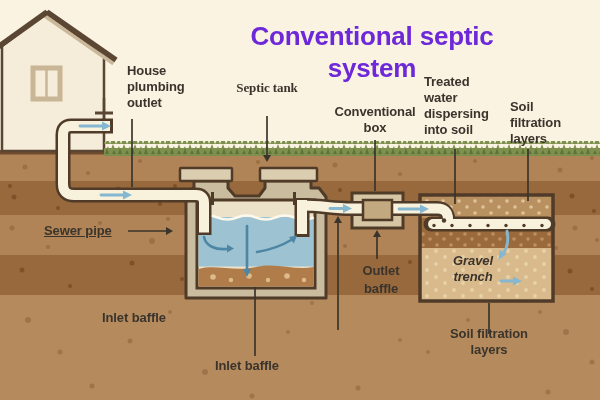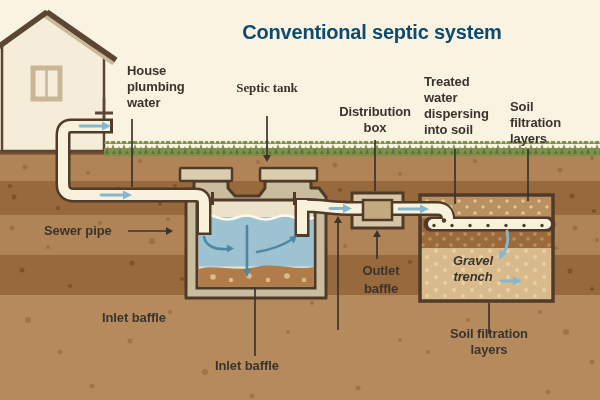--- a/index.html
+++ b/index.html
@@ -1,21 +1,21 @@
 <!DOCTYPE html>
 <html><head>
 <meta charset="utf-8">
 <style>
   html,body{margin:0;padding:0;}
   .stage{position:relative;width:600px;height:400px;background:#faf3e2;overflow:hidden;
          font-family:"Liberation Sans",sans-serif;}
   .stage svg{position:absolute;left:0;top:0;}
   .lbl{position:absolute;color:#3a342c;font-size:13px;font-weight:700;line-height:1.24;
        white-space:pre-line;letter-spacing:-0.1px;}
-  .title{color:#0c4a6e;font-size:20px;font-weight:700;text-align:center;letter-spacing:-0.2px;}
+  .title{color:#6d28d9;font-size:26px;font-weight:700;text-align:center;letter-spacing:-0.2px;}
   .ctr{text-align:center;}
   .pipe-dark{fill:none;stroke-width:15;stroke-linejoin:round;}
   .pipe-lite{fill:none;stroke-width:10;stroke-linejoin:round;}
   .cap-round{stroke-linecap:round;}
   .flow{fill:none;stroke-width:2.8;stroke-linecap:round;}
   .tankflow{fill:none;stroke-width:2.6;stroke-linecap:round;}
   .head{stroke:none;}
   .leader{fill:none;stroke-width:1.7;}
 </style>
 </head>
@@ -232,32 +232,32 @@
     <polygon class="head" points="334,223 342,223 338,216"></polygon>
     <line class="leader" x1="377" y1="259" x2="377" y2="236"></line>
     <polygon class="head" points="373,237 381,237 377,230"></polygon>
     <line class="leader" x1="489" y1="303" x2="489" y2="334"></line>
   </g>
 </svg>
 
 <div class="lbl title" style="left:212px;top:20px;width:320px;">Conventional septic system</div>
 <div class="lbl" style="left:127px;top:63px;">House
 plumbing
-water</div>
+outlet</div>
 <div class="lbl ctr" style="left:227px;top:80px;width:80px;font-family:Liberation Serif, serif;">Septic tank</div>
-<div class="lbl ctr" style="left:330px;top:104px;width:90px;">Distribution
+<div class="lbl ctr" style="left:330px;top:104px;width:90px;">Conventional
 box</div>
 <div class="lbl" style="left:424px;top:74px;">Treated
 water
 dispersing
 into soil</div>
 <div class="lbl" style="left:510px;top:99px;">Soil
 filtration
 layers</div>
-<div class="lbl" style="left:44px;top:223px;">Sewer pipe</div>
+<div class="lbl" style="left:44px;top:223px;text-decoration:underline;">Sewer pipe</div>
 <div class="lbl" style="left:102px;top:310px;">Inlet baffle</div>
 <div class="lbl" style="left:215px;top:358px;">Inlet baffle</div>
 <div class="lbl ctr" style="left:356px;top:262px;width:50px;line-height:1.35;">Outlet
 baffle</div>
 <div class="lbl ctr" style="left:438px;top:253px;width:70px;font-style:italic;">Gravel
 trench</div>
 <div class="lbl ctr" style="left:438px;top:326px;width:102px;">Soil filtration
 layers</div>
 </div>
 

